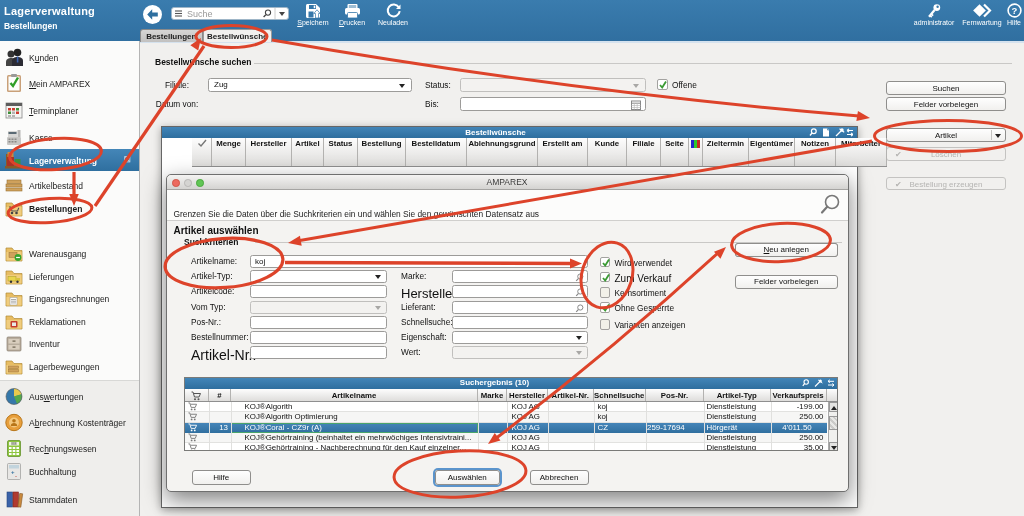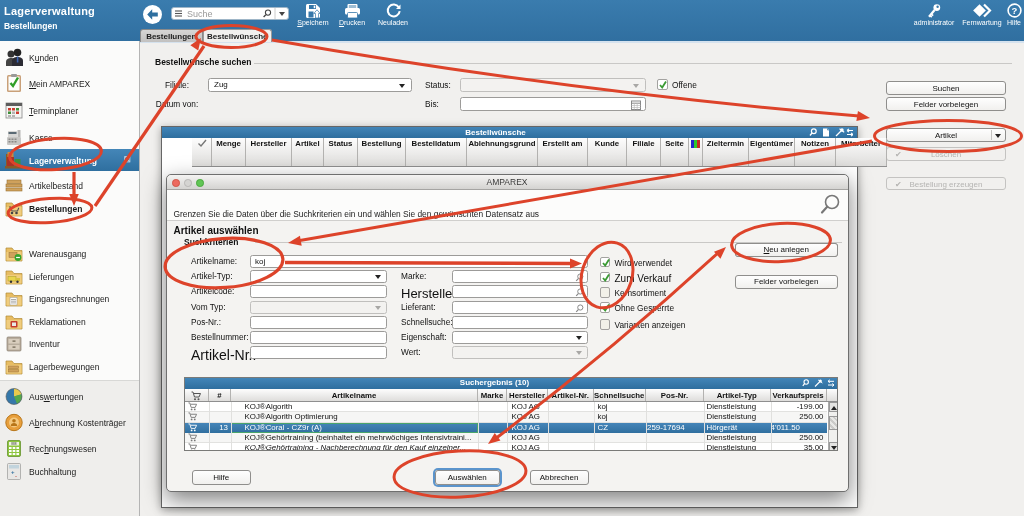--- a/index.html
+++ b/index.html
@@ -334,20 +334,28 @@
         <span class="tx">Rec<u>h</u>nungswesen</span>
       </div>
       <div class="sit" style="top:460px">
         <span class="ic"><svg width="20" height="20" viewBox="0 0 20 20">
             <rect x="3.5" y="2.5" width="13" height="16" rx="1" fill="#e8e7e5" stroke="#9a9a98" stroke-width="0.7"></rect>
             <rect x="5" y="4" width="10" height="3.5" fill="#c2d4dd"></rect>
             <text x="7" y="13" font-size="6" fill="#2f6f9f" font-weight="bold">+</text>
             <text x="11" y="17" font-size="6" fill="#c43a2e" font-weight="bold">-</text>
           </svg></span>
         <span class="tx">Buchhaltung</span>
+      </div>
+      <div class="sit" style="top:488px">
+        <span class="ic"><svg width="20" height="20" viewBox="0 0 20 20">
+            <rect x="3" y="3" width="5.5" height="15" fill="#3a62a8" stroke="#26477e" stroke-width="0.6"></rect>
+            <rect x="9" y="3" width="5.5" height="15" fill="#b03a30" stroke="#7e2620" stroke-width="0.6"></rect>
+            <rect x="14.8" y="4.5" width="3 " height="13.5" transform="rotate(8 16 11)" fill="#c98a3e" stroke="#8a5a28" stroke-width="0.6"></rect>
+          </svg></span>
+        <span class="tx">Stammdaten</span>
       </div>
     </div>
   </div>
 
 <div class="abs grouplab" style="left:155px;top:57px;">Bestellwünsche suchen</div>
 <div class="abs hline" style="left:254px;top:62.5px;width:758px;"></div>
 <div class="abs lab" style="left:140px;top:80px;width:74px;text-align:center;">Filiale:</div>
 <div class="abs field" style="left:208px;top:78px;width:204px;height:14px;padding:1px 5px;">Zug<span class="abs arr" style="right:6px;top:4.5px;"></span></div>
 <div class="abs lab" style="left:425px;top:80px;">Status:</div>
 <div class="abs field dis" style="left:460px;top:78px;width:186px;height:14px;">
@@ -583,21 +591,21 @@
               <circle cx="4" cy="8.2" r="1" fill="#fff"></circle>
               <circle cx="7.5" cy="8.2" r="1" fill="#fff"></circle>
             </svg></div>
           <div class="rc" style="left:24.5px;width:19px;text-align:right;">13</div>
           <div class="rc" style="left:60px;width:234px;">KOJ®Coral - CZ9r (A)</div>
           <div style="position:absolute;left:46.5px;top:0;width:247px;height:10.3px;border:1px solid #4aa56b;box-sizing:border-box;"></div>
           <div class="rc" style="left:327px;width:36px;">KOJ AG</div>
           <div class="rc" style="left:413px;width:48px;">CZ</div>
           <div class="rc" style="left:462.5px;width:57px;">259-17694</div>
           <div class="rc" style="left:522px;width:63px;">Hörgerät</div>
-          <div class="rc" style="left:586px;width:53px;text-align:left;">4'011.50</div>
+          <div class="rc" style="left:586px;width:53px;text-align:center;">4'011.50</div>
         </div>
         <div class="rrow" style="top:54.9px;background:#f6f6f5;border-bottom:0.5px solid #e2e2e0;">
           <div class="rc" style="left:0;width:24px;"><svg width="9" height="9" viewBox="0 0 10 10" style="margin:0 0 0 3px">
               <path d="M0.5 1 L2 1 L3.5 6 L8 6 L9.5 2.5 L3 2.5" fill="none" stroke="#777" stroke-width="1"></path>
               <circle cx="4" cy="8.2" r="1" fill="#777"></circle>
               <circle cx="7.5" cy="8.2" r="1" fill="#777"></circle>
             </svg></div>
           <div class="rc" style="left:24.5px;width:19px;text-align:right;"></div>
           <div class="rc" style="left:60px;width:234px;">KOJ®Gehörtraining (beinhaltet ein mehrwöchiges Intensivtraini...</div>
           <div class="rc" style="left:327px;width:36px;">KOJ AG</div>
@@ -606,21 +614,21 @@
           <div class="rc" style="left:522px;width:63px;">Dienstleistung</div>
           <div class="rc" style="left:586px;width:53px;text-align:right;">250.00</div>
         </div>
         <div class="rrow" style="top:65.2px;border-bottom:0.5px solid #e2e2e0;">
           <div class="rc" style="left:0;width:24px;"><svg width="9" height="9" viewBox="0 0 10 10" style="margin:0 0 0 3px">
               <path d="M0.5 1 L2 1 L3.5 6 L8 6 L9.5 2.5 L3 2.5" fill="none" stroke="#777" stroke-width="1"></path>
               <circle cx="4" cy="8.2" r="1" fill="#777"></circle>
               <circle cx="7.5" cy="8.2" r="1" fill="#777"></circle>
             </svg></div>
           <div class="rc" style="left:24.5px;width:19px;text-align:right;"></div>
-          <div class="rc" style="left:60px;width:234px;font-style:italic;">KOJ®Gehörtraining - Nachberechnung für den Kauf einzelner...</div>
+          <div class="rc" style="left:60px;width:234px;">KOJ®Gehörtraining - Nachberechnung für den Kauf einzelner...</div>
           <div class="rc" style="left:327px;width:36px;">KOJ AG</div>
           <div class="rc" style="left:413px;width:48px;"></div>
           <div class="rc" style="left:462.5px;width:57px;"></div>
           <div class="rc" style="left:522px;width:63px;">Dienstleistung</div>
           <div class="rc" style="left:586px;width:53px;text-align:right;">35.00</div>
         </div>
         <div style="position:absolute;left:24.5px;top:24px;width:1px;height:50px;background:#e0e0de;"></div>
         <div style="position:absolute;left:46.5px;top:24px;width:1px;height:50px;background:#e0e0de;"></div>
         <div style="position:absolute;left:293.5px;top:24px;width:1px;height:50px;background:#e0e0de;"></div>
         <div style="position:absolute;left:322.5px;top:24px;width:1px;height:50px;background:#e0e0de;"></div>

